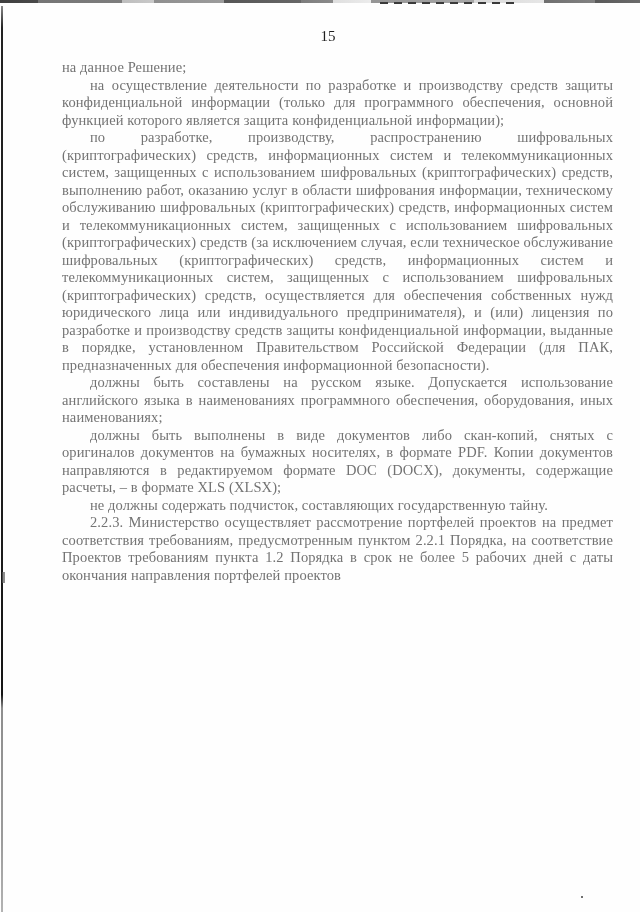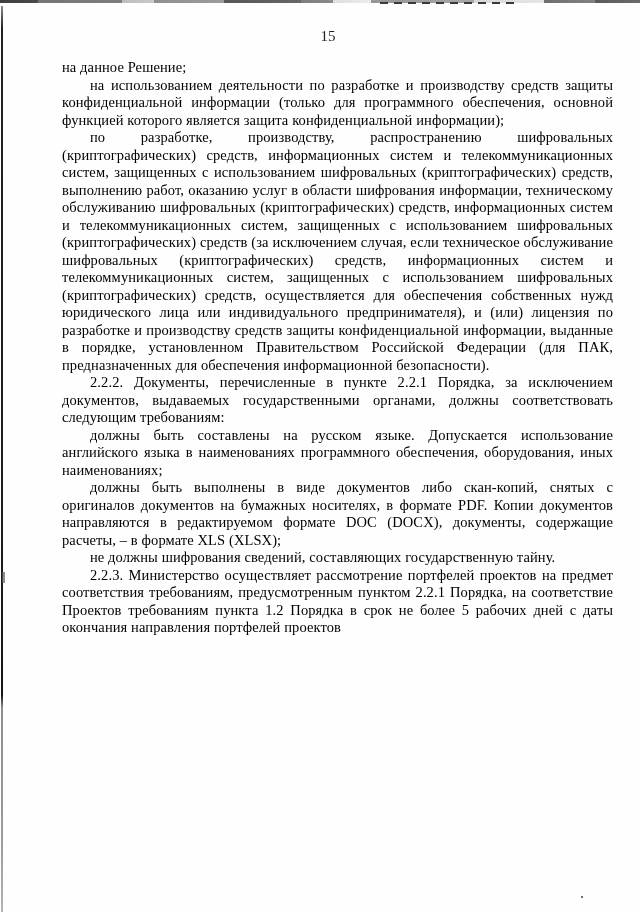--- a/index.html
+++ b/index.html
@@ -68,21 +68,21 @@
     text-align: center;
     font-size: 15px;
     color: #1f1f1f;
   }
   .text-block {
     position: absolute;
     left: 62px; top: 59px;
     width: 551px;
     font-size: 14.5px;
     line-height: 17.5px;
-    color: #000000;
+    color: #737373;
     text-align: justify;
     letter-spacing: 0.1px;
   }
   .text-block p {
     margin: 0;
     padding: 0;
   }
   .text-block p.indent {
     text-indent: 28px;
   }
@@ -94,21 +94,20 @@
   <div class="scan-top"></div>
   <div class="scan-top-dashes"></div>
   <div class="scan-left"></div>
   <div class="scan-left-tick"></div>
   <div class="scan-dot"></div>
 
   <div class="page-number">15</div>
 
   <div class="text-block">
       <p class="">на данное Решение;</p>
-      <p class="indent">на использованием деятельности по разработке и производству средств защиты конфиденциальной информации (только для программного обеспечения, основной функцией которого является защита конфиденциальной информации);</p>
+      <p class="indent">на осуществление деятельности по разработке и производству средств защиты конфиденциальной информации (только для программного обеспечения, основной функцией которого является защита конфиденциальной информации);</p>
       <p class="indent">по разработке, производству, распространению шифровальных (криптографических) средств, информационных систем и телекоммуникационных систем, защищенных с использованием шифровальных (криптографических) средств, выполнению работ, оказанию услуг в области шифрования информации, техническому обслуживанию шифровальных (криптографических) средств, информационных систем и телекоммуникационных систем, защищенных с использованием шифровальных (криптографических) средств (за исключением случая, если техническое обслуживание шифровальных (криптографических) средств, информационных систем и телекоммуникационных систем, защищенных с использованием шифровальных (криптографических) средств, осуществляется для обеспечения собственных нужд юридического лица или индивидуального предпринимателя), и (или) лицензия по разработке и производству средств защиты конфиденциальной информации, выданные в порядке, установленном Правительством Российской Федерации (для ПАК, предназначенных для обеспечения информационной безопасности).</p>
-      <p class="indent">2.2.2. Документы, перечисленные в пункте 2.2.1 Порядка, за исключением документов, выдаваемых государственными органами, должны соответствовать следующим требованиям:</p>
       <p class="indent">должны быть составлены на русском языке. Допускается использование английского языка в наименованиях программного обеспечения, оборудования, иных наименованиях;</p>
       <p class="indent">должны быть выполнены в виде документов либо скан-копий, снятых с оригиналов документов на бумажных носителях, в формате PDF. Копии документов направляются в редактируемом формате DOC (DOCX), документы, содержащие расчеты, – в формате XLS (XLSX);</p>
-      <p class="indent">не должны шифрования сведений, составляющих государственную тайну.</p>
+      <p class="indent">не должны содержать подчисток, составляющих государственную тайну.</p>
       <p class="indent">2.2.3. Министерство осуществляет рассмотрение портфелей проектов на предмет соответствия требованиям, предусмотренным пунктом 2.2.1 Порядка, на соответствие Проектов требованиям пункта 1.2 Порядка в срок не более 5 рабочих дней с даты окончания направления портфелей проектов</p>
     </div>
 </div>
 
 </body></html>

